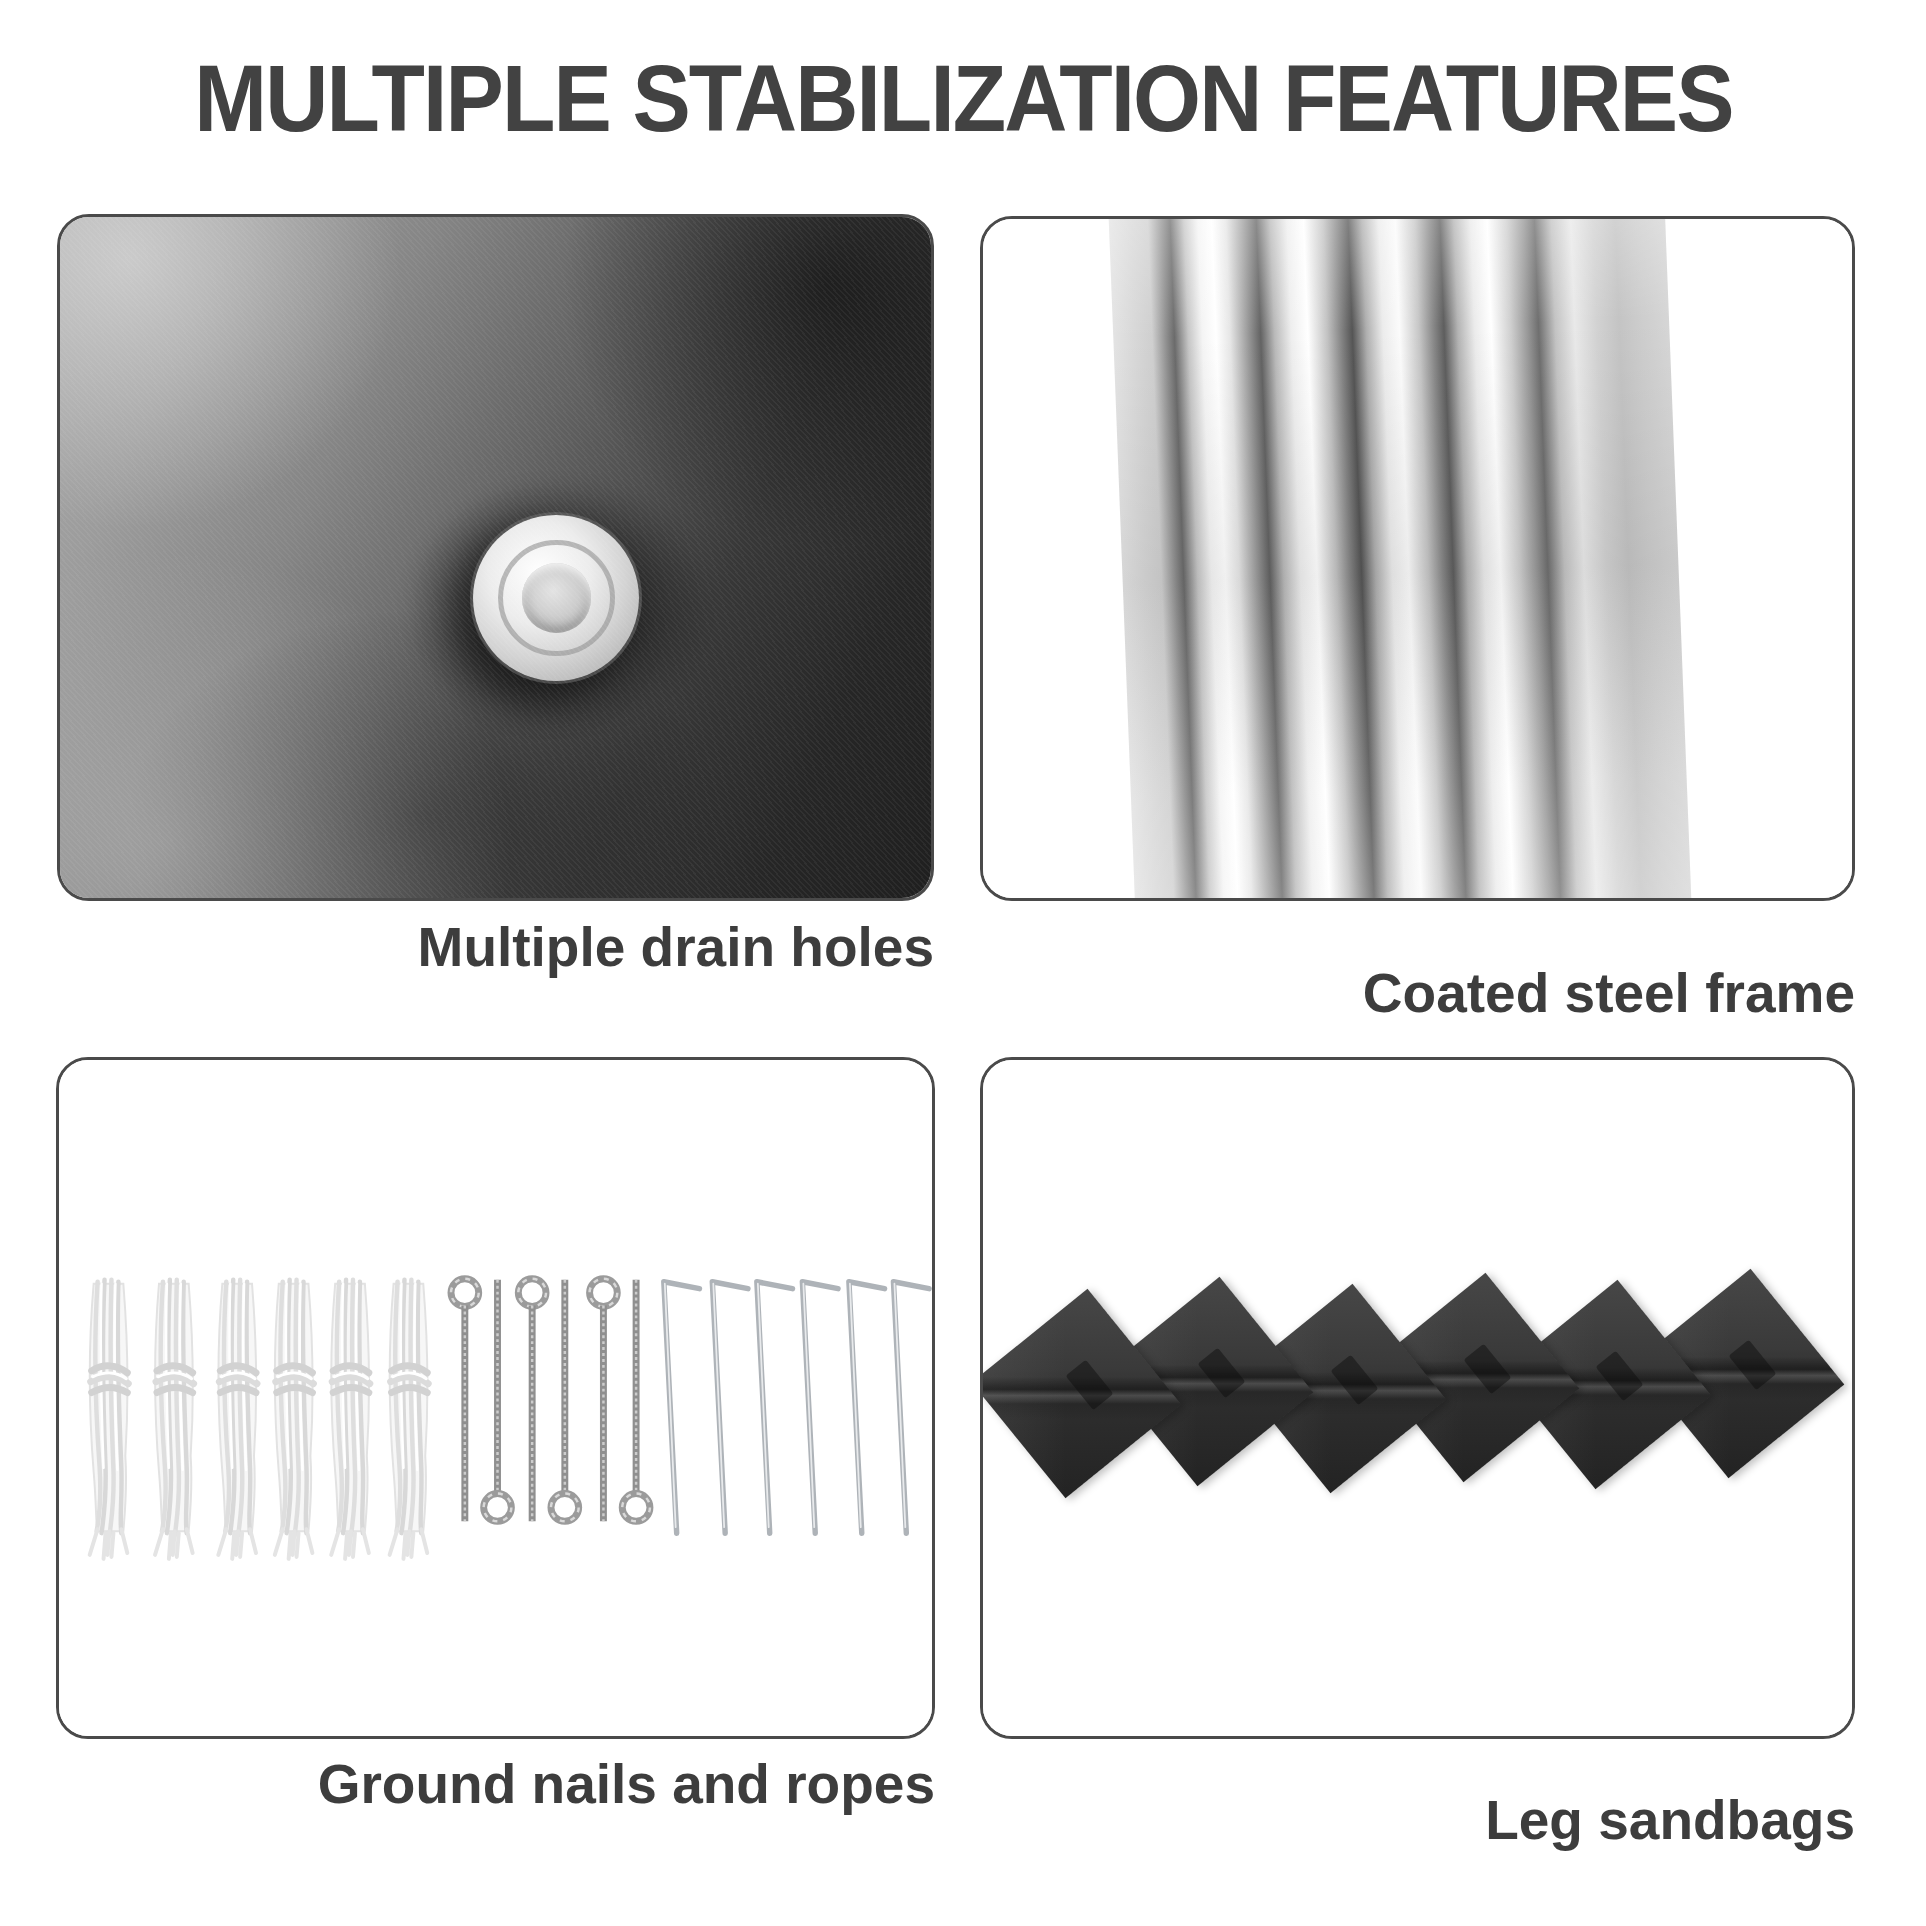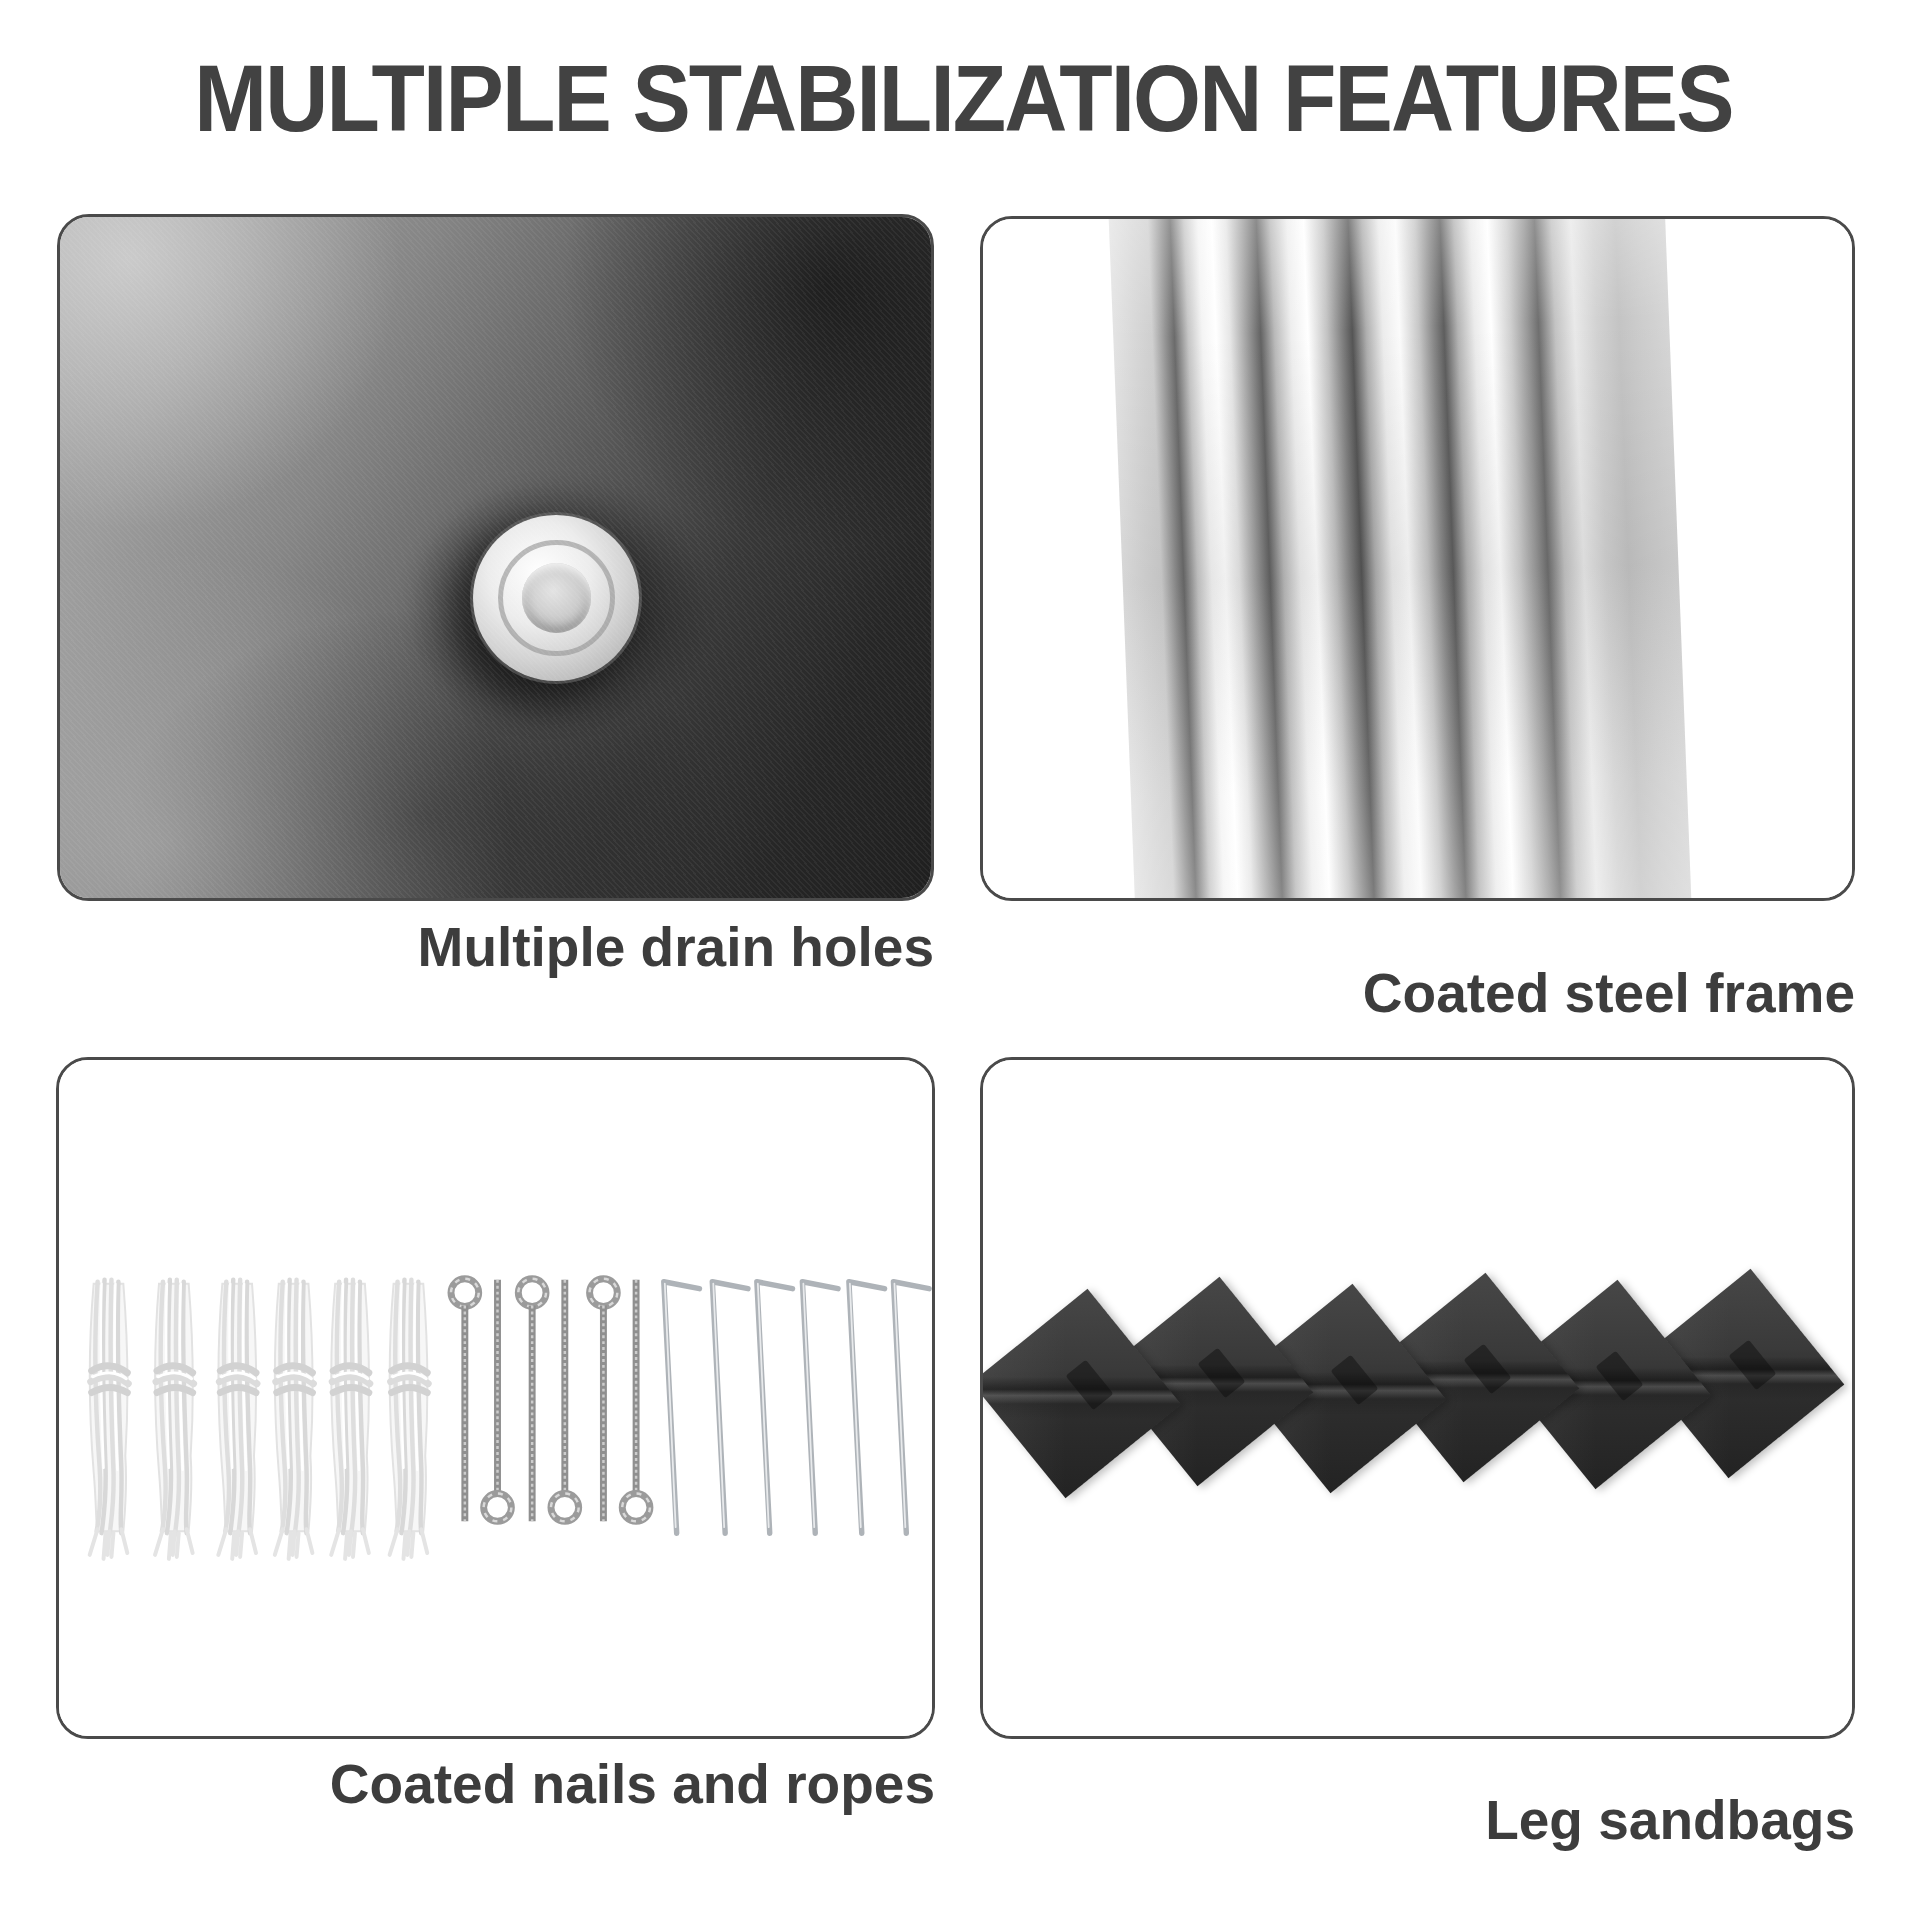--- a/index.html
+++ b/index.html
@@ -170,21 +170,21 @@
 
       <use href="#peg" x="611" y="222"></use>
       <use href="#peg" x="660" y="222"></use>
       <use href="#peg" x="705" y="222"></use>
       <use href="#peg" x="751" y="222"></use>
       <use href="#peg" x="798" y="222"></use>
       <use href="#peg" x="843" y="222"></use>
     </svg>
   </div>
 </div>
-<div class="caption cap-3">Coated nails and ropes</div>
+<div class="caption cap-3">Ground nails and ropes</div>
 
 <div class="panel panel-br">
   <div class="bags-photo">
     <div class="bag bag1">
         <div class="bag-inner"></div>
       </div>
     <div class="bag bag2">
         <div class="bag-inner"></div>
       </div>
     <div class="bag bag3">

